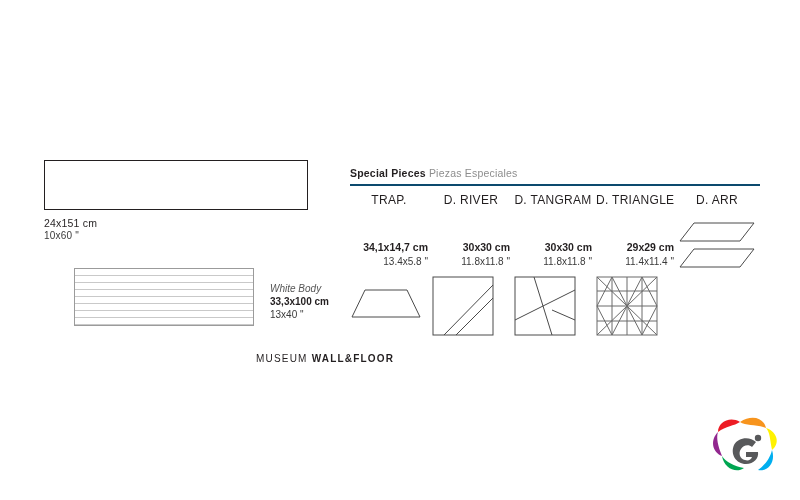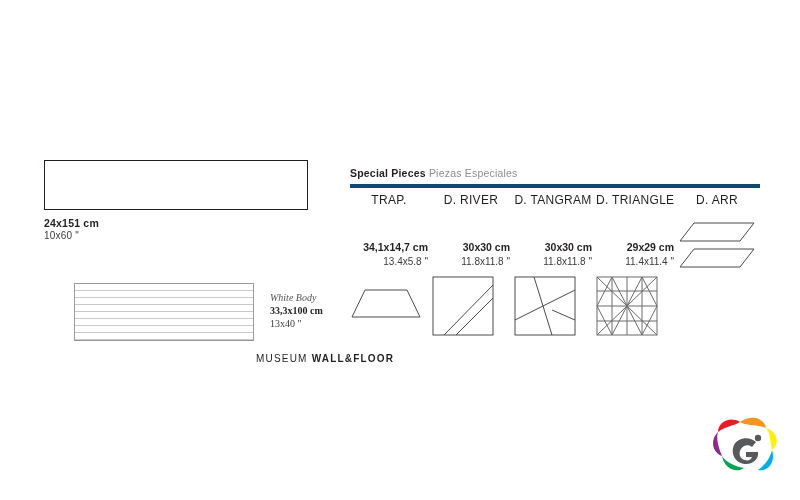--- a/index.html
+++ b/index.html
@@ -31,37 +31,36 @@
     box-sizing: border-box;
     background: #ffffff;
   }
 
   .size-block {
     margin-top: 7px;
     line-height: 1.25;
   }
   .size-main {
     font-size: 10.5px;
-    font-weight: bold;
+    font-weight: normal;
     letter-spacing: .2px;
   }
   .size-sub {
     font-size: 10px;
     color: #3a3a3a;
     letter-spacing: .2px;
   }
 
   
   .striped-row {
     position: absolute;
     left: 74px;
-    top: 283px;
+    top: 268px;
     display: flex;
-    align-items: flex-start;
-    font-family: Liberation Serif, serif;
+    align-items: center;
   }
   .tile-striped {
     width: 180px;
     height: 58px;
     border: 1px solid #9b9b9b;
     box-sizing: border-box;
     background:
       repeating-linear-gradient(
         to bottom,
         #ffffff 0px,
@@ -105,21 +104,21 @@
   .special {
     position: absolute;
     left: 350px;
     top: 167px;
     width: 410px;
   }
   .special-head {
     font-size: 10.5px;
     letter-spacing: .2px;
     padding-bottom: 5px;
-    border-bottom: 4px solid #0c4a6e;
+    border-bottom: 2px solid #0c4a6e;
   }
   .special-head .b {
     font-weight: bold;
     color: #231f20;
   }
   .special-head .g {
     color: #8d8d8d;
   }
 
   .pieces {

